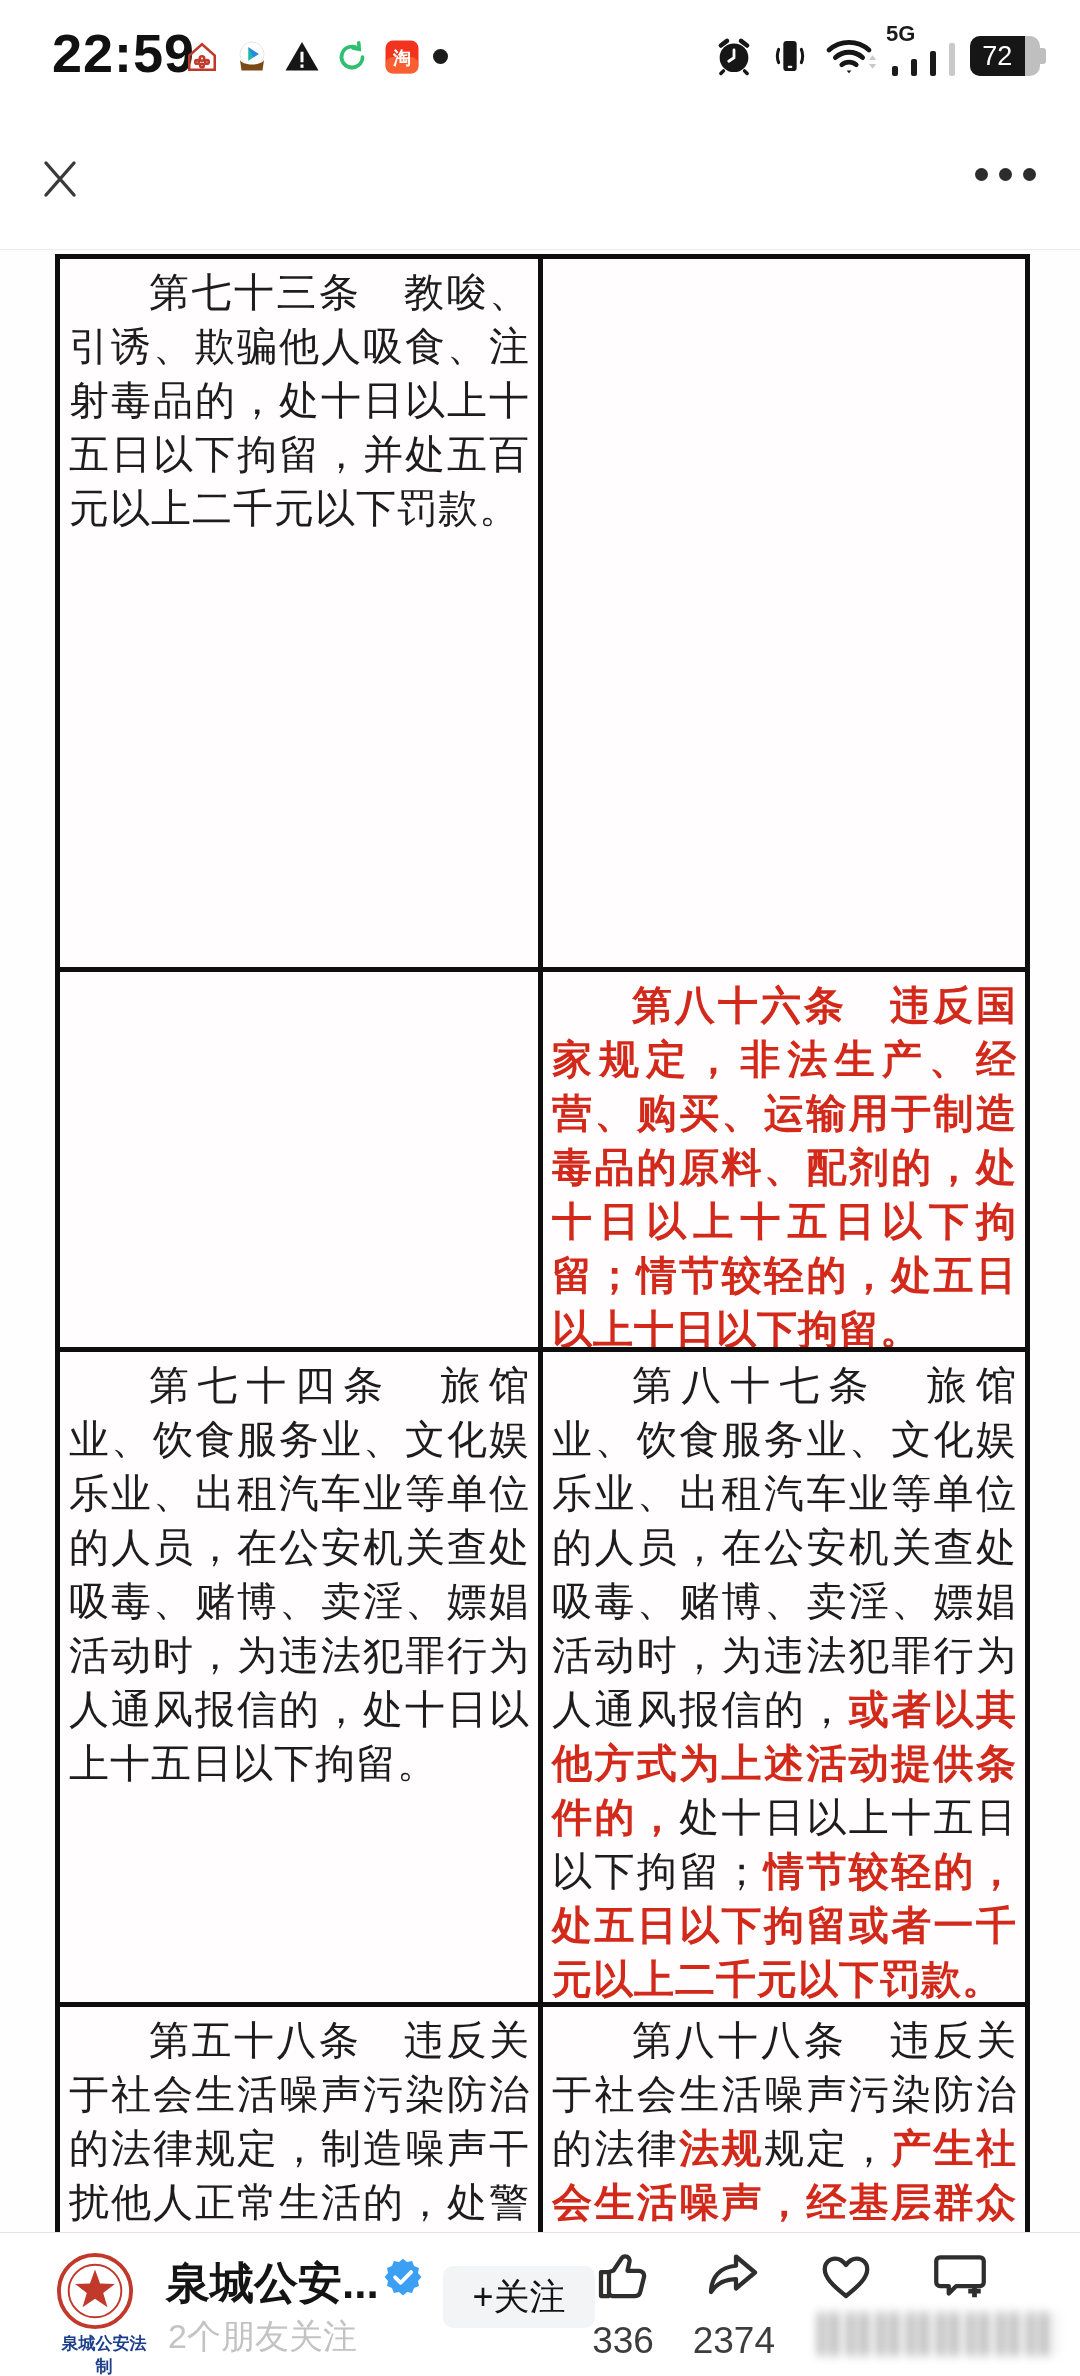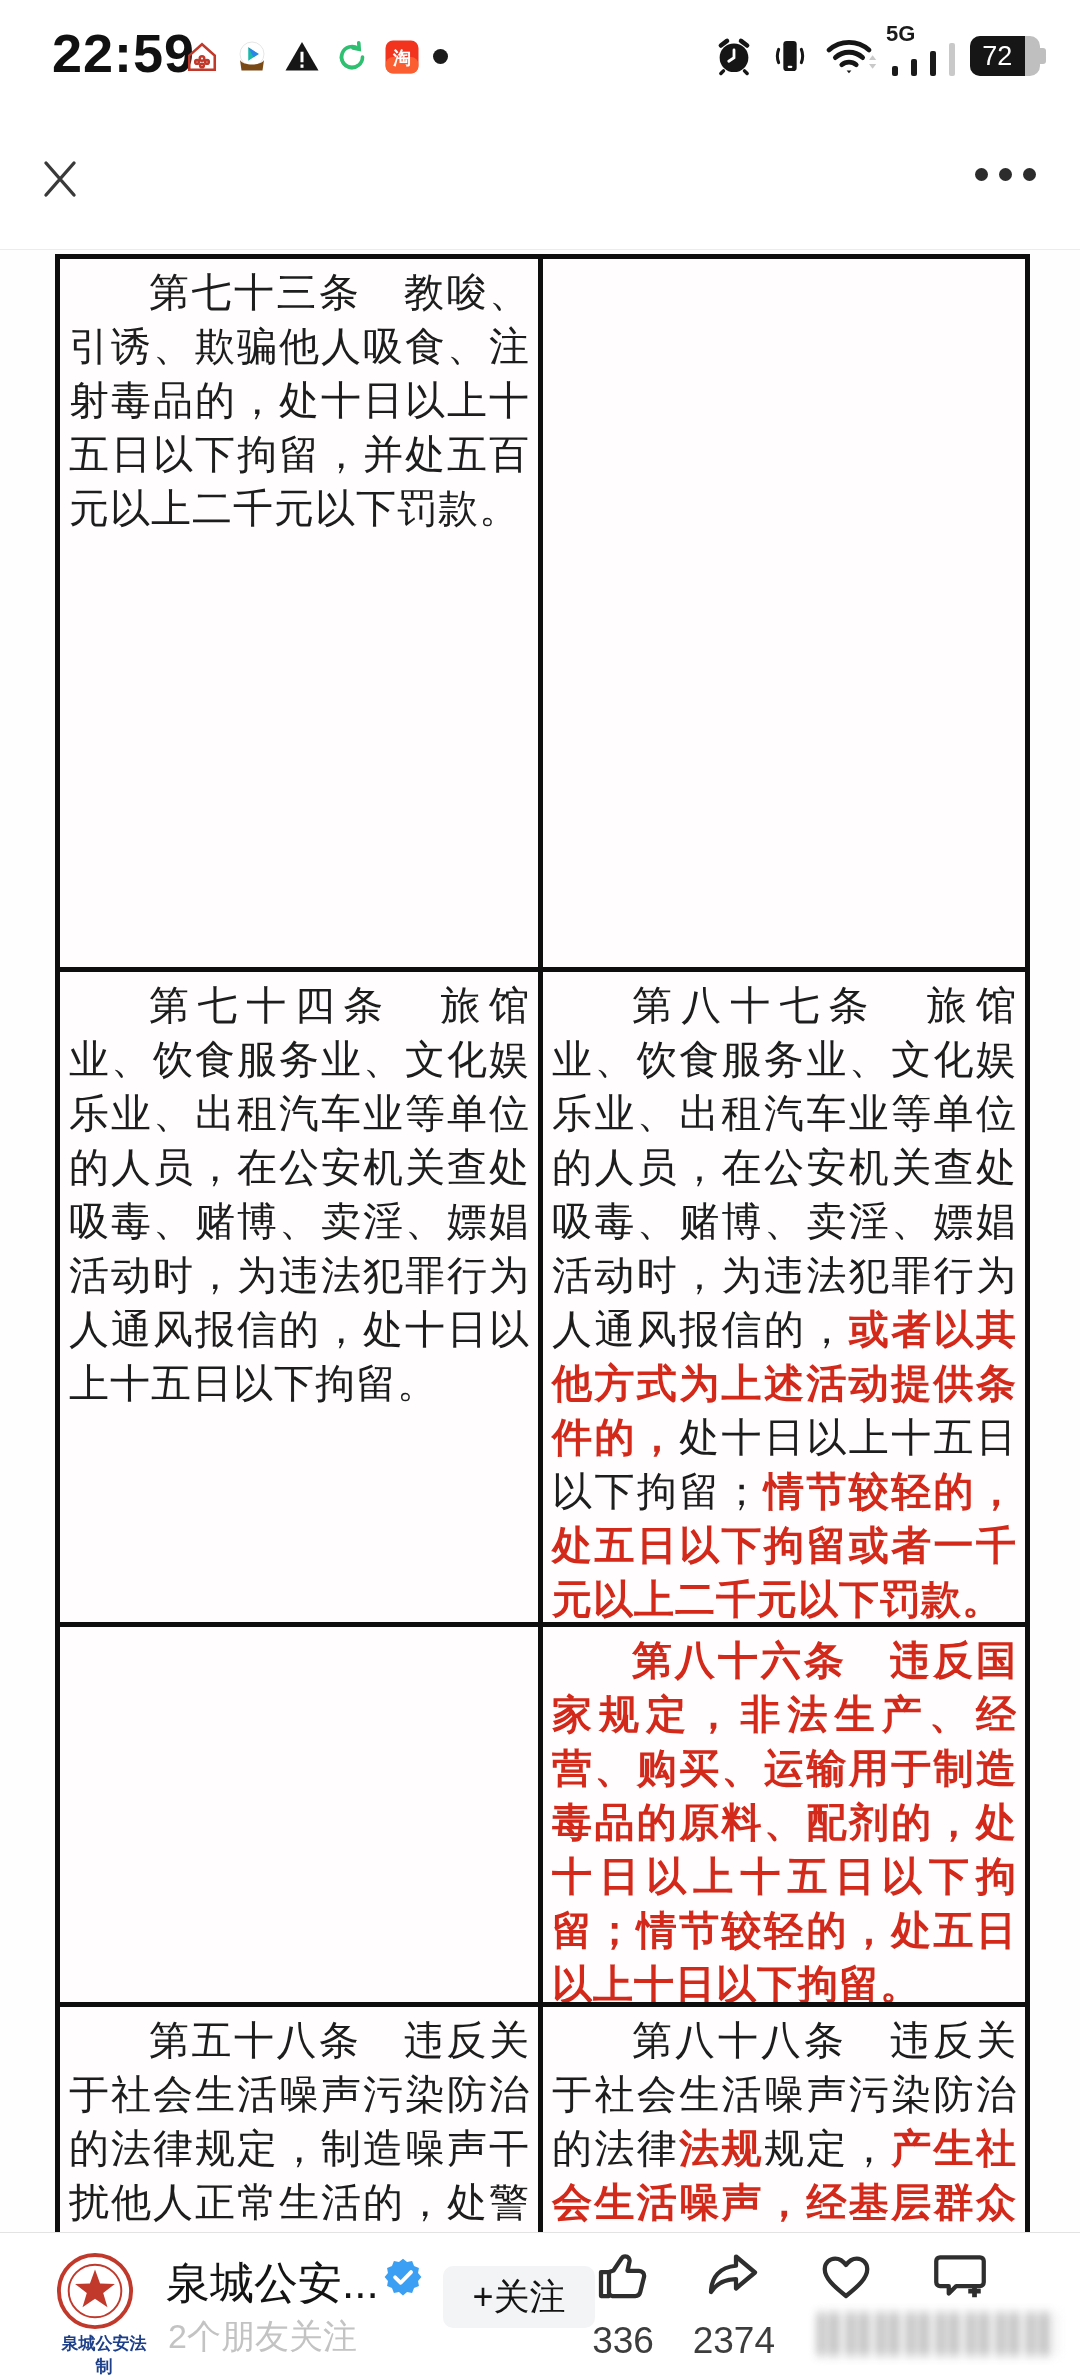--- a/index.html
+++ b/index.html
@@ -39,21 +39,21 @@
   .lt-cell{box-sizing:border-box;padding:6px 8px 0 9px;font-size:40px;line-height:54px;
      color:#1d1d1d;text-align:justify;text-justify:inter-character;letter-spacing:1px;}
   .lt-cell.c-left{width:483px;border-right:5px solid #0e0e0e;}
   .lt-cell.c-right{flex:1;}
   .lt-cell p{margin:0;text-indent:2em;}
   .seg-red{color:#d2291b;font-weight:700;}
   
   .footer{position:absolute;left:0;top:2240px;width:1080px;height:136px;background:#fff;}
   .avatar-wrap{position:absolute;left:56px;top:12px;width:96px;text-align:center;cursor:pointer;}
   .avatar-cap{margin-top:2px;font-size:17px;font-weight:700;color:#1d3f8a;letter-spacing:0;}
-  .acc-name{position:absolute;left:166px;top:14px;font-size:44px;font-weight:400;color:#141414;cursor:pointer;}
+  .acc-name{position:absolute;left:166px;top:14px;font-size:44px;font-weight:700;color:#141414;cursor:pointer;}
   .badge{position:absolute;left:382px;top:16px;width:42px;height:42px;}
   .acc-sub{position:absolute;left:168px;top:74px;font-size:34px;color:#c3c3c3;}
   .follow-btn{position:absolute;left:443px;top:26px;width:152px;height:62px;border-radius:10px;
      background:#f3f4f5;display:flex;align-items:center;justify-content:center;
      font-size:36px;color:#141414;cursor:pointer;}
   .act{position:absolute;top:6px;width:84px;text-align:center;cursor:pointer;}
   .act .cnt{margin-top:14px;font-size:37px;color:#3d3d3d;}
   .act-like{left:581px;} .act-share{left:691px;text-align:right;} .act-heart{left:804px;} .act-comment{left:918px;}
   .blur-strip{position:absolute;left:818px;top:72px;width:240px;height:44px;filter:blur(5px);
      background:repeating-linear-gradient(90deg,#8a8a8a 0 6px,#f2f2f2 6px 14px,#555 14px 18px,#eee 18px 30px);
@@ -162,32 +162,32 @@
     </span>
 </div>
 
 <div class="law-image">
   <div class="law-table">
       <div class="lt-row" style="height: 708px;">
         <div class="lt-cell c-left">
           <p><span>第七十三条　教唆、引诱、欺骗他人吸食、注射毒品的，处十日以上十五日以下拘留，并处五百元以上二千元以下罚款。</span></p>
         </div>
       </div>
-      <div class="lt-row" style="height: 650px;">
-        <div class="lt-cell c-left">
-          <p><span>第七十四条　旅馆业、饮食服务业、文化娱乐业、出租汽车业等单位的人员，在公安机关查处吸毒、赌博、卖淫、嫖娼活动时，为违法犯罪行为人通风报信的，处十日以上十五日以下拘留。</span></p>
-        </div>
-        <div class="lt-cell c-right">
-          <p><span>第八十七条　旅馆业、饮食服务业、文化娱乐业、出租汽车业等单位的人员，在公安机关查处吸毒、赌博、卖淫、嫖娼活动时，为违法犯罪行为人通风报信的，</span><span class="seg-red">或者以其他方式为上述活动提供条件的，</span><span>处十日以上十五日以下拘留；</span><span class="seg-red">情节较轻的，处五日以下拘留或者一千元以上二千元以下罚款。</span></p>
-        </div>
-      </div>
       <div class="lt-row" style="height: 375px;">
         <div class="lt-cell c-left"></div>
         <div class="lt-cell c-right">
           <p><span class="seg-red">第八十六条　违反国家规定，非法生产、经营、购买、运输用于制造毒品的原料、配剂的，处十日以上十五日以下拘留；情节较轻的，处五日以上十日以下拘留。</span></p>
+        </div>
+      </div>
+      <div class="lt-row" style="height: 650px;">
+        <div class="lt-cell c-left">
+          <p><span>第七十四条　旅馆业、饮食服务业、文化娱乐业、出租汽车业等单位的人员，在公安机关查处吸毒、赌博、卖淫、嫖娼活动时，为违法犯罪行为人通风报信的，处十日以上十五日以下拘留。</span></p>
+        </div>
+        <div class="lt-cell c-right">
+          <p><span>第八十七条　旅馆业、饮食服务业、文化娱乐业、出租汽车业等单位的人员，在公安机关查处吸毒、赌博、卖淫、嫖娼活动时，为违法犯罪行为人通风报信的，</span><span class="seg-red">或者以其他方式为上述活动提供条件的，</span><span>处十日以上十五日以下拘留；</span><span class="seg-red">情节较轻的，处五日以下拘留或者一千元以上二千元以下罚款。</span></p>
         </div>
       </div>
       <div class="lt-row">
         <div class="lt-cell c-left">
           <p><span>第五十八条　违反关于社会生活噪声污染防治的法律规定，制造噪声干扰他人正常生活的，处警告；警告后不改正的，处</span></p>
         </div>
         <div class="lt-cell c-right">
           <p><span>第八十八条　违反关于社会生活噪声污染防治的法律</span><span class="seg-red">法规</span><span>规定，</span><span class="seg-red">产生社会生活噪声，经基层群众性自治组织、业主委员</span></p>
         </div>
       </div>

